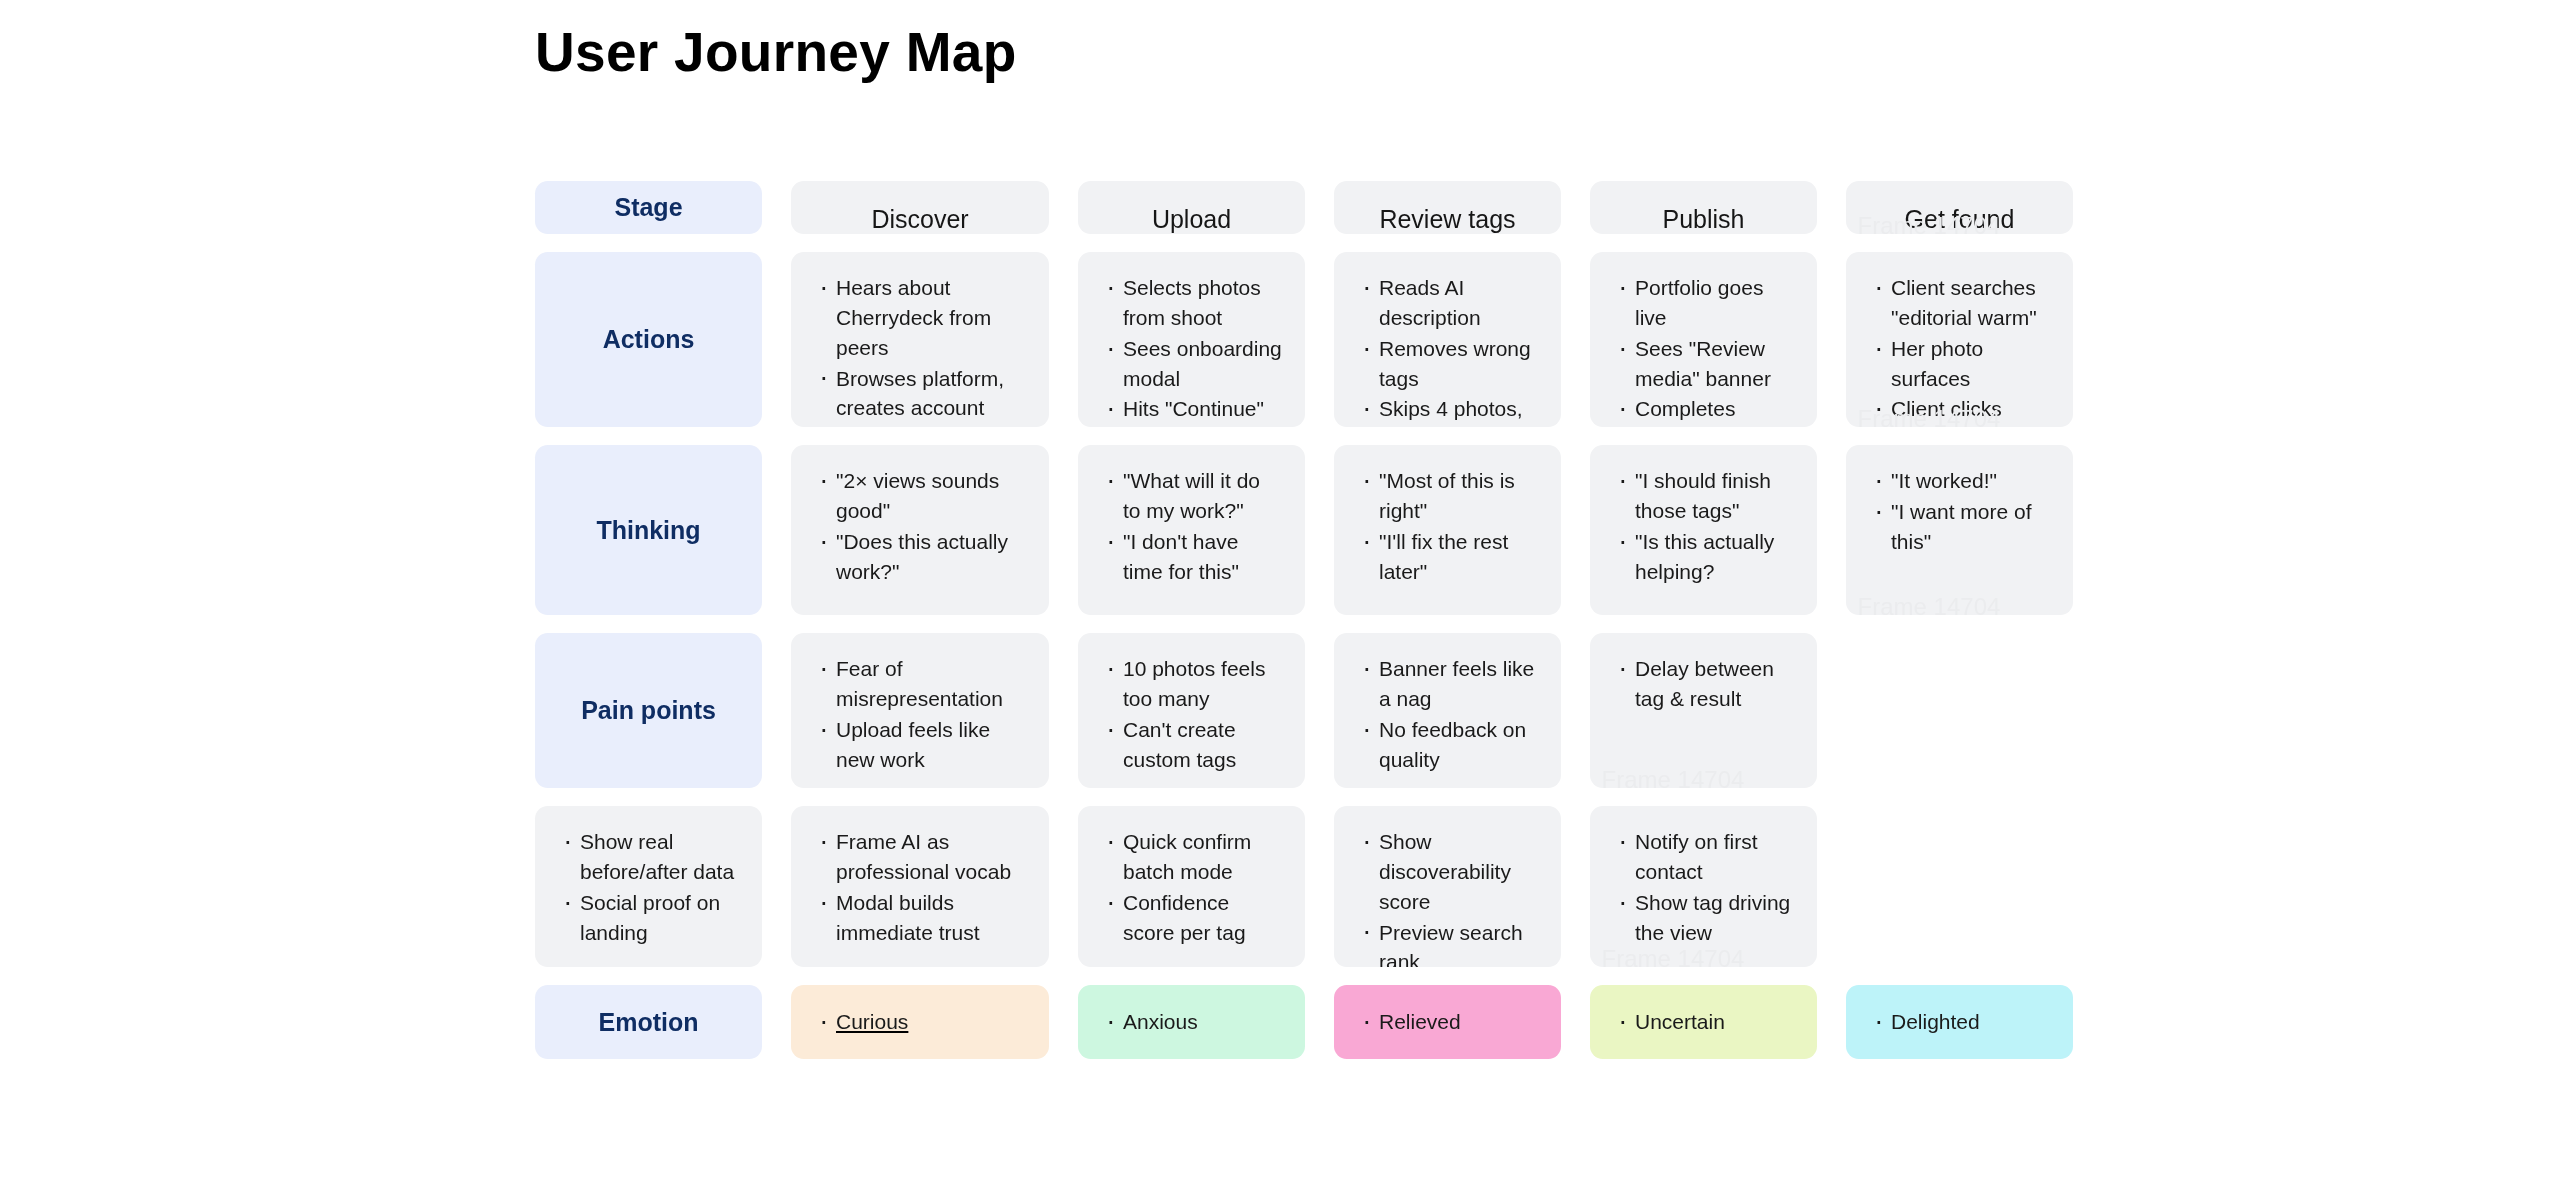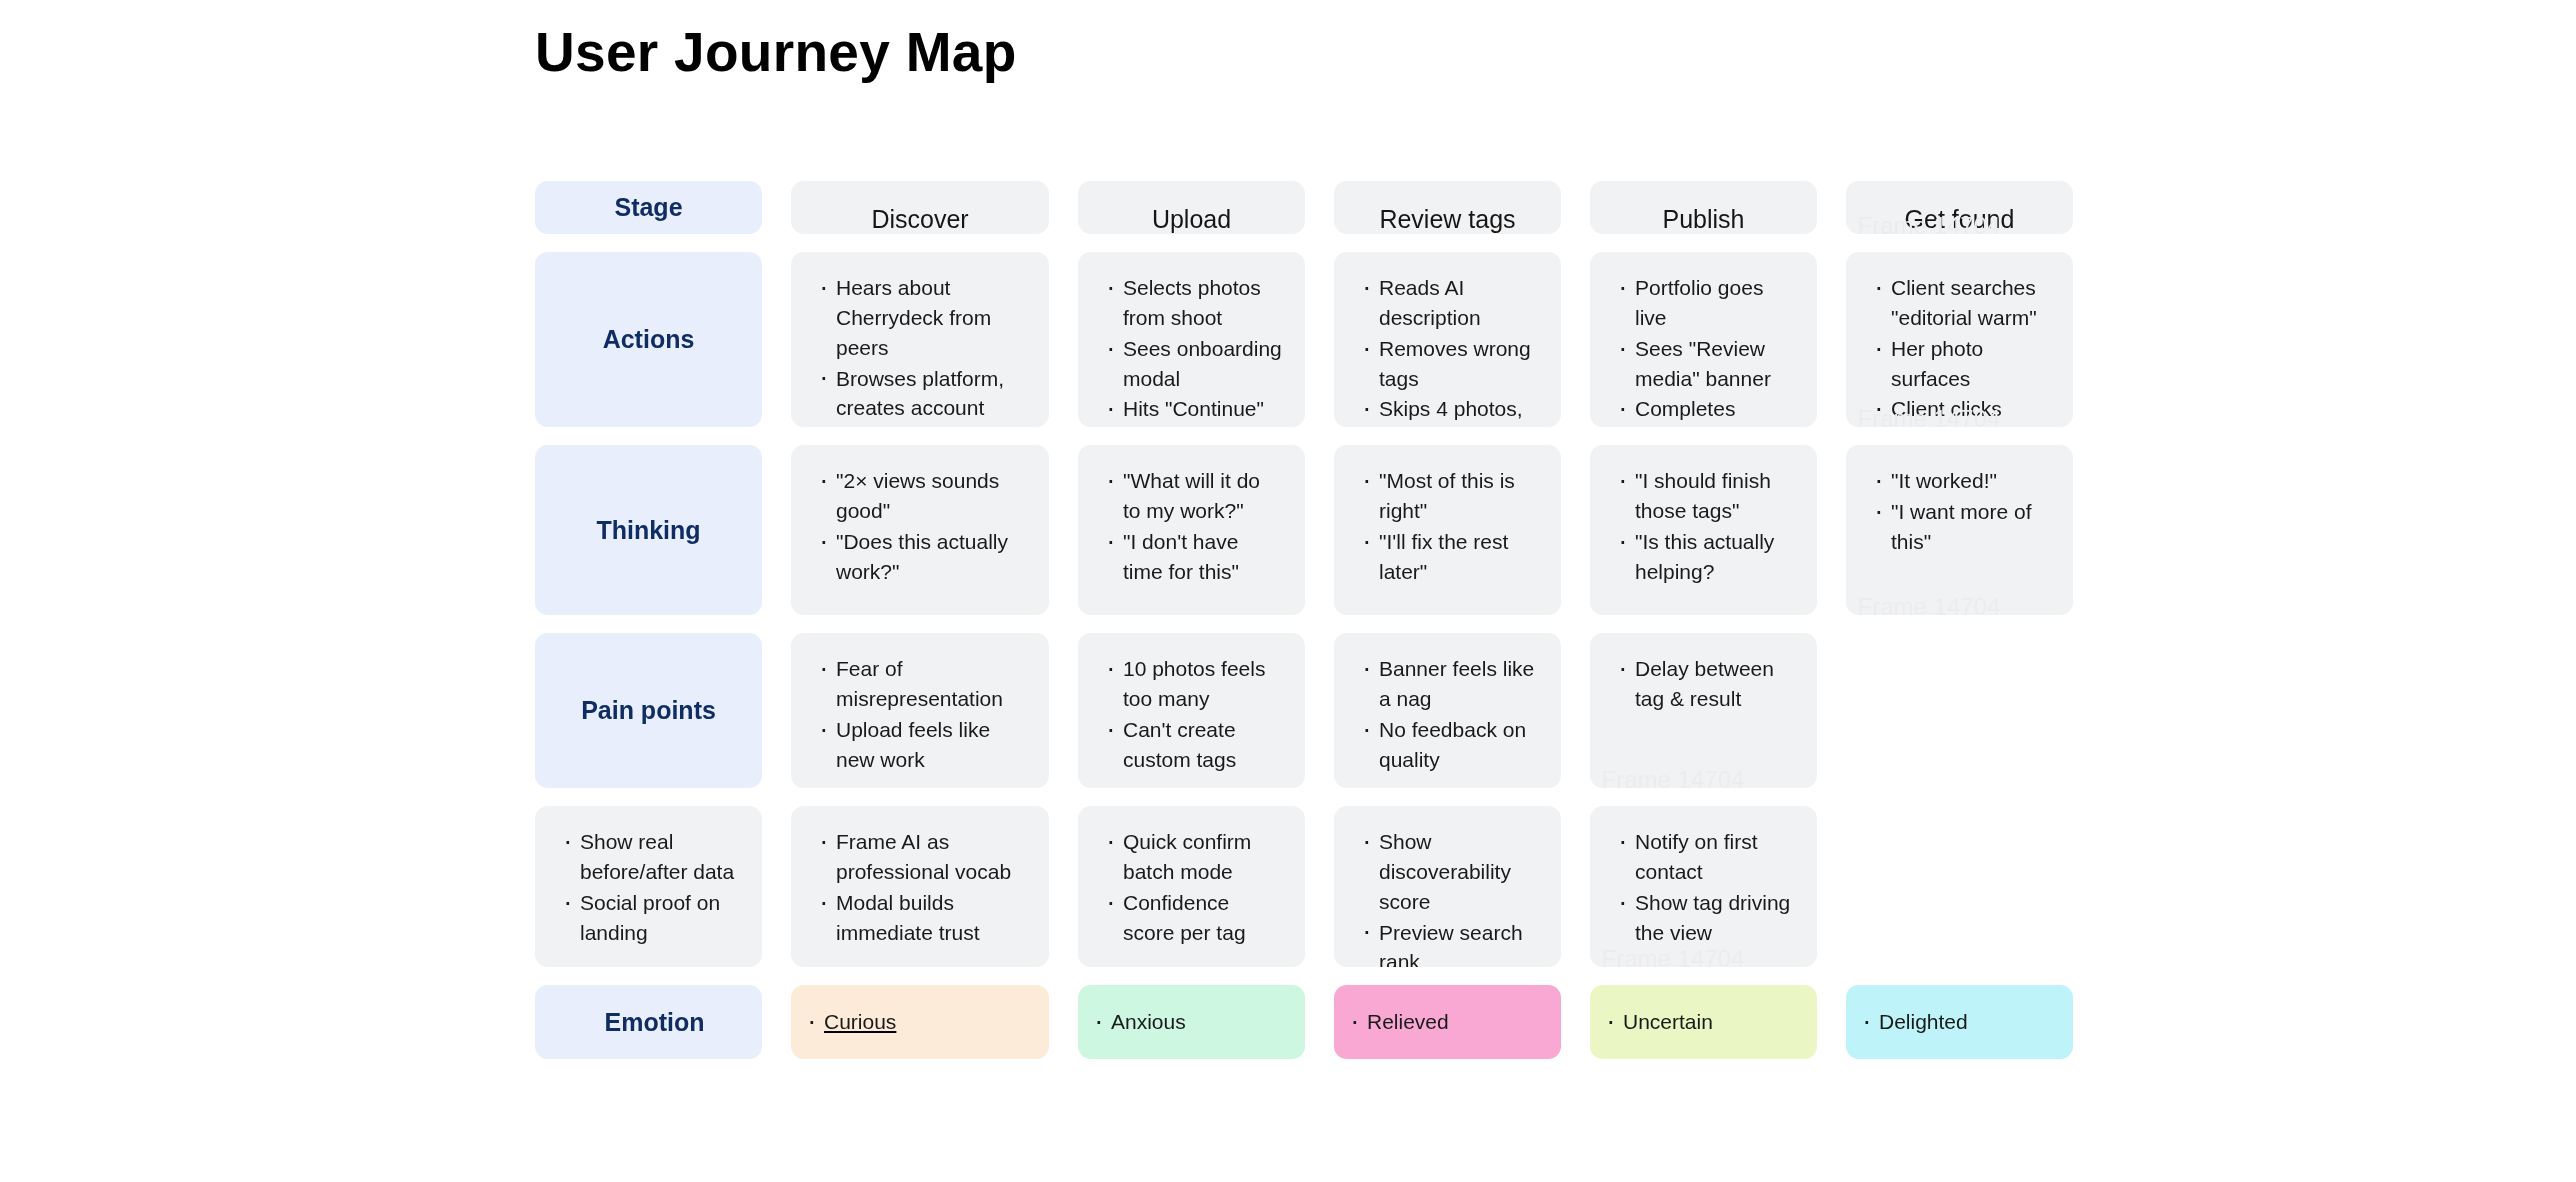--- a/index.html
+++ b/index.html
@@ -102,21 +102,21 @@
     color: #1a1a1a;
   }
   .emotion-cell ul.bullets li { margin-bottom: 0; }
 
   
   .h-header  { height: 53px; }
   .h-actions { height: 175px; }
   .h-think   { height: 170px; }
   .h-pain    { height: 155px; }
   .h-opp     { height: 161px; }
-  .h-emotion { height: 74px; padding-left: 12px; }
+  .h-emotion { height: 74px; }
 
   .watermark {
     position: absolute;
     left: 11.6px;
     bottom: -6.3px;
     font-size: 24px;
     color: #ebecee;
     font-weight: 500;
     pointer-events: none;
     white-space: nowrap;

